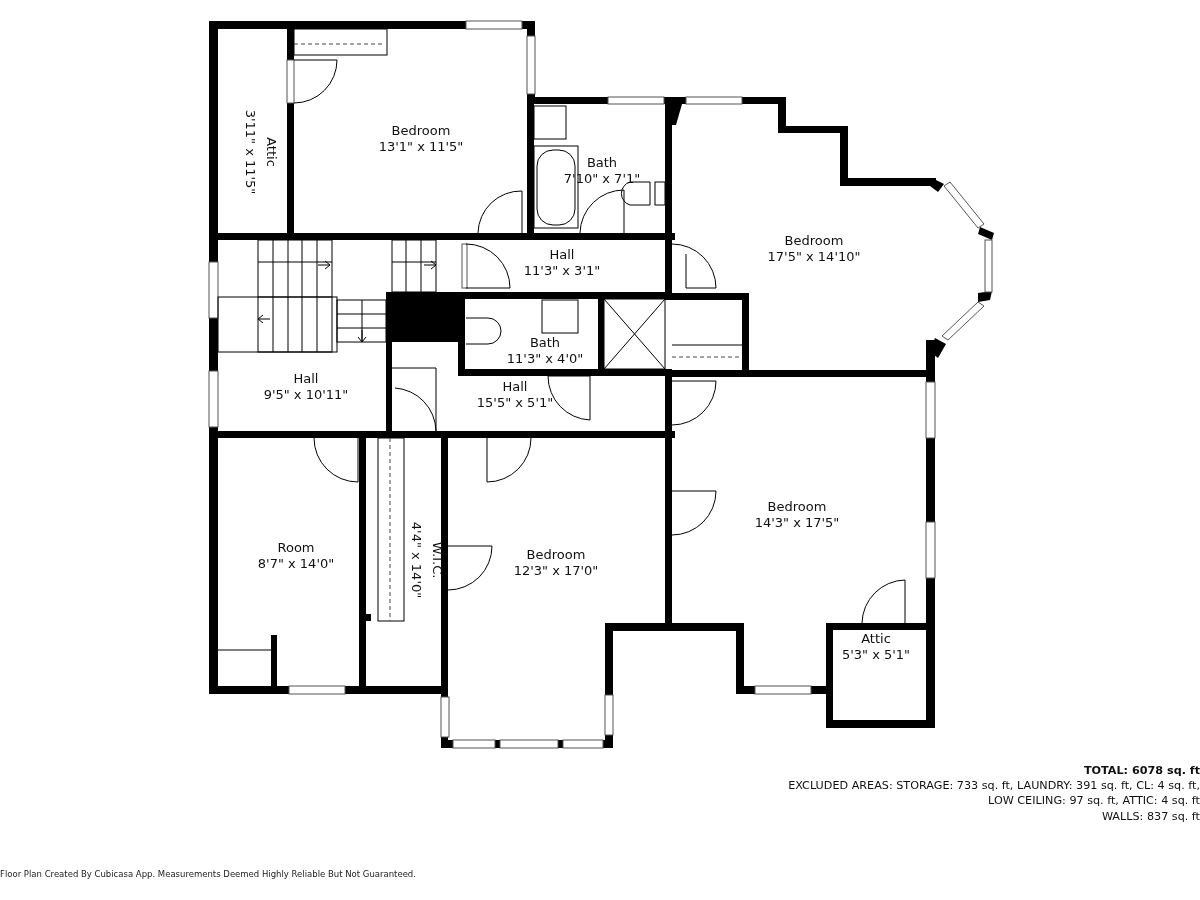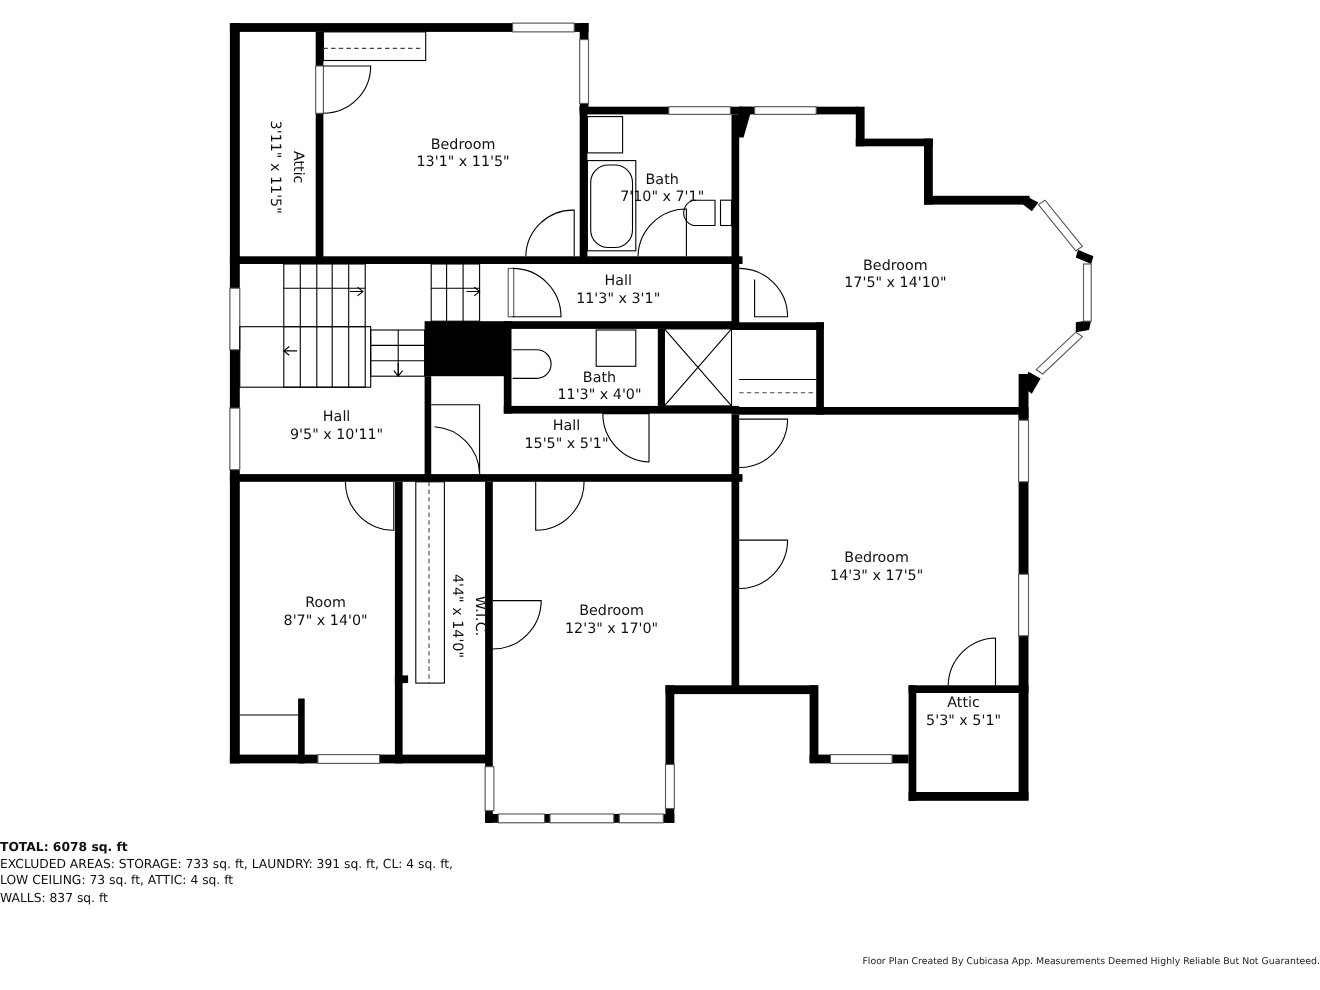--- a/index.html
+++ b/index.html
@@ -1,21 +1,21 @@
 <!DOCTYPE html>
 <html><head>
   <meta charset="utf-8">
   <style>
     html, body { margin: 0; padding: 0; background: #ffffff; }
     body { width: 1200px; height: 900px; position: relative; overflow: hidden; font-family: "DejaVu Sans", sans-serif; color: #000; }
     #plan { position: absolute; left: 0; top: 0; width: 1200px; height: 760px; }
     .room-label { font-family: "DejaVu Sans", sans-serif; font-size: 13px; fill: #111; text-anchor: middle; }
-    .summary { position: absolute; left: 0; top: 763px; width: 1200px; text-align: left; font-size: 11.2px; line-height: 15.2px; color: #111; }
+    .summary { position: absolute; left: 0; top: 763px; width: 1200px; text-align: right; font-size: 11.2px; line-height: 15.2px; color: #111; }
     .summary .total { font-weight: bold; }
-    .footer { position: absolute; left: 0; top: 869px; width: 1200px; text-align: right; font-size: 8.5px; color: #222; }
+    .footer { position: absolute; left: 0; top: 869px; width: 1200px; text-align: left; font-size: 8.5px; color: #222; }
     .w { fill: #000; }
     .thin { stroke: #000; stroke-width: 1; fill: none; }
     .win { fill: #fff; stroke: #555; stroke-width: 1; }
     .dash { stroke: #444; stroke-width: 1; stroke-dasharray: 4 3; fill: none; }
   </style>
 </head>
 <body>
 
 <svg id="plan" viewBox="0 0 1200 760" xmlns="http://www.w3.org/2000/svg">
 
@@ -210,17 +210,17 @@
     <text class="room-label" x="797" y="527">14'3" x 17'5"</text>
 
     <text class="room-label" x="876" y="643">Attic</text>
     <text class="room-label" x="876" y="659">5'3" x 5'1"</text>
   </g>
 </svg>
 
 <div class="summary">
   <div class="total">TOTAL: 6078 sq. ft</div>
   <div>EXCLUDED AREAS: STORAGE: 733 sq. ft, LAUNDRY: 391 sq. ft, CL: 4 sq. ft,</div>
-  <div>LOW CEILING: 73 sq. ft, ATTIC: 4 sq. ft</div>
+  <div>LOW CEILING: 97 sq. ft, ATTIC: 4 sq. ft</div>
   <div>WALLS: 837 sq. ft</div>
 </div>
 
 <div class="footer">Floor Plan Created By Cubicasa App. Measurements Deemed Highly Reliable But Not Guaranteed.</div>
 
 </body></html>

